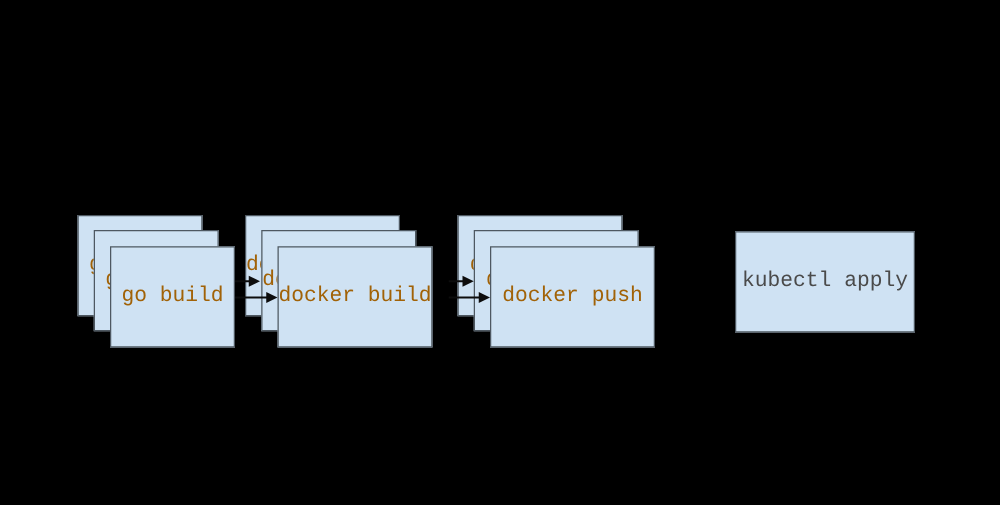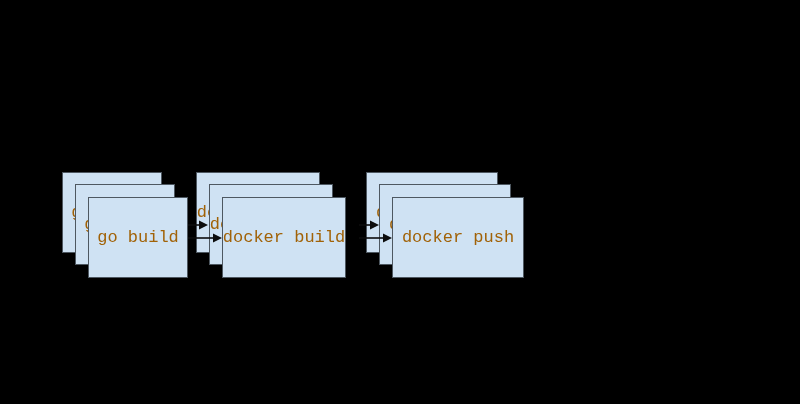--- a/index.html
+++ b/index.html
@@ -103,20 +103,23 @@
       <span>docker push</span>
     </div>
     <div class="layer layer-mid">
       <span>docker push</span>
     </div>
     <div class="layer layer-front">
       <span>docker push</span>
     </div>
   </div>
 
+  <div class="box-kubectl">
+    <span>kubectl apply</span>
+  </div>
 
   <svg class="arrow-overlay" viewBox="0 0 800 404">
     <g stroke="#0d0d0d" fill="#0d0d0d" stroke-width="1.6">
       <line x1="188" y1="225" x2="200" y2="225"></line>
       <polygon points="208,225 199,220.6 199,229.4" stroke="none"></polygon>
     </g>
     <g stroke="#0d0d0d" fill="#0d0d0d" stroke-width="1.6">
       <line x1="188" y1="238" x2="214" y2="238"></line>
       <polygon points="222,238 213,233.6 213,242.4" stroke="none"></polygon>
     </g>

